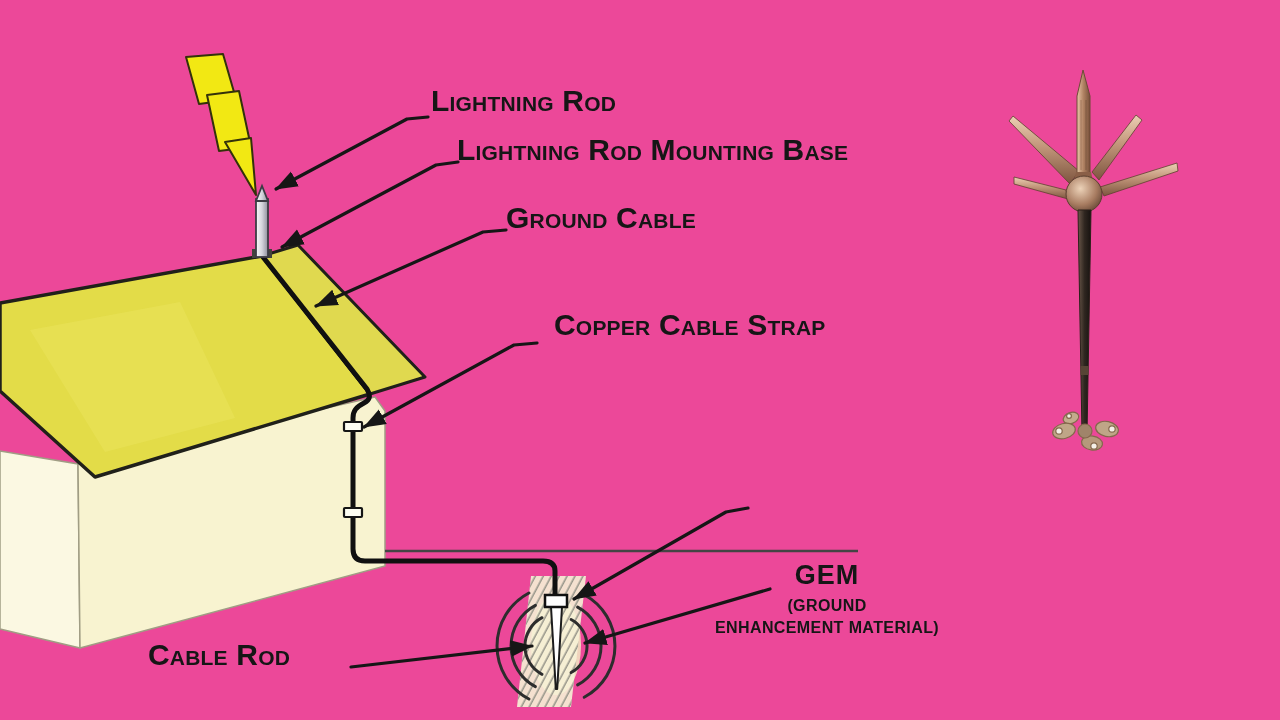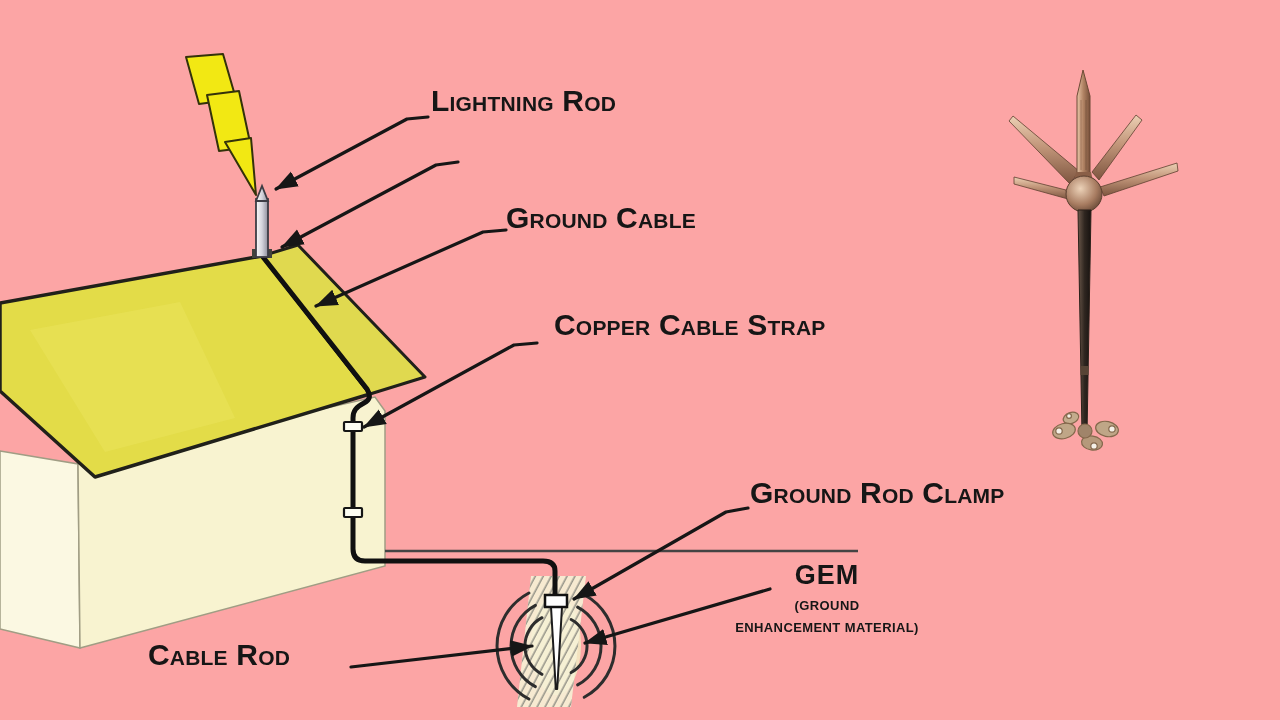--- a/index.html
+++ b/index.html
@@ -1,24 +1,24 @@
 <!DOCTYPE html>
 <html><head>
 <meta charset="utf-8">
 <style>
   html,body{margin:0;padding:0;background:#ffffff;}
-  .stage{position:relative;width:1280px;height:720px;background:#fca5a5;overflow:hidden;
+  .stage{position:relative;width:1280px;height:720px;background:#ec4899;overflow:hidden;
          font-family:"Liberation Sans",sans-serif;}
   .stage svg{position:absolute;left:0;top:0;}
   .lbl{position:absolute;font-weight:700;color:#161616;white-space:nowrap;
        font-variant:small-caps;font-size:30px;line-height:30px;letter-spacing:0.2px;}
   .gem-block{position:absolute;left:677px;top:561px;width:300px;text-align:center;
              font-weight:700;color:#161616;}
   .gem-title{font-size:27px;line-height:28px;letter-spacing:1px;}
-  .gem-sub{font-size:13px;line-height:21.5px;letter-spacing:0.4px;}
+  .gem-sub{font-size:16px;line-height:21.5px;letter-spacing:0.4px;}
 </style>
 </head>
 <body>
 
 <div class="stage">
 
 <svg width="1280" height="720" viewBox="0 0 1280 720">
   <defs>
     <marker id="ah" viewBox="0 0 7 6" refX="6.7" refY="3" markerWidth="7" markerHeight="6" markerUnits="strokeWidth" orient="auto">
       <path d="M0,0.4 L7,3 L0,5.6 Z" fill="#161616"></path>
@@ -132,23 +132,23 @@
       <circle cx="1085" cy="431" r="7" fill="#a0846a"></circle>
       <circle cx="1059" cy="431" r="3.2" fill="#f5f1e8"></circle>
       <circle cx="1112" cy="429" r="3.2" fill="#f5f1e8"></circle>
       <circle cx="1094" cy="446" r="3.2" fill="#f5f1e8"></circle>
       <circle cx="1069" cy="416" r="2.4" fill="#f5f1e8"></circle>
     </g>
   </g>
 </svg>
 
 <div class="lbl" style="left:431px;top:86px">Lightning Rod</div>
+<div class="lbl" style="left:457px;top:135px">Lightning Rod Mounting Base</div>
 <div class="lbl" style="left:506px;top:203px">Ground Cable</div>
 <div class="lbl" style="left:554px;top:310px">Copper Cable Strap</div>
-<div class="lbl" style="left:750px;top:478px">Ground Rod Clamp</div>
 <div class="gem-block">
   <div class="gem-title">GEM</div>
   <div class="gem-sub" style="margin-top:6px">(GROUND</div>
   <div class="gem-sub">ENHANCEMENT MATERIAL)</div>
 </div>
 <div class="lbl" style="left:148px;top:640px">Cable Rod</div>
 
 </div>
 
 </body></html>

